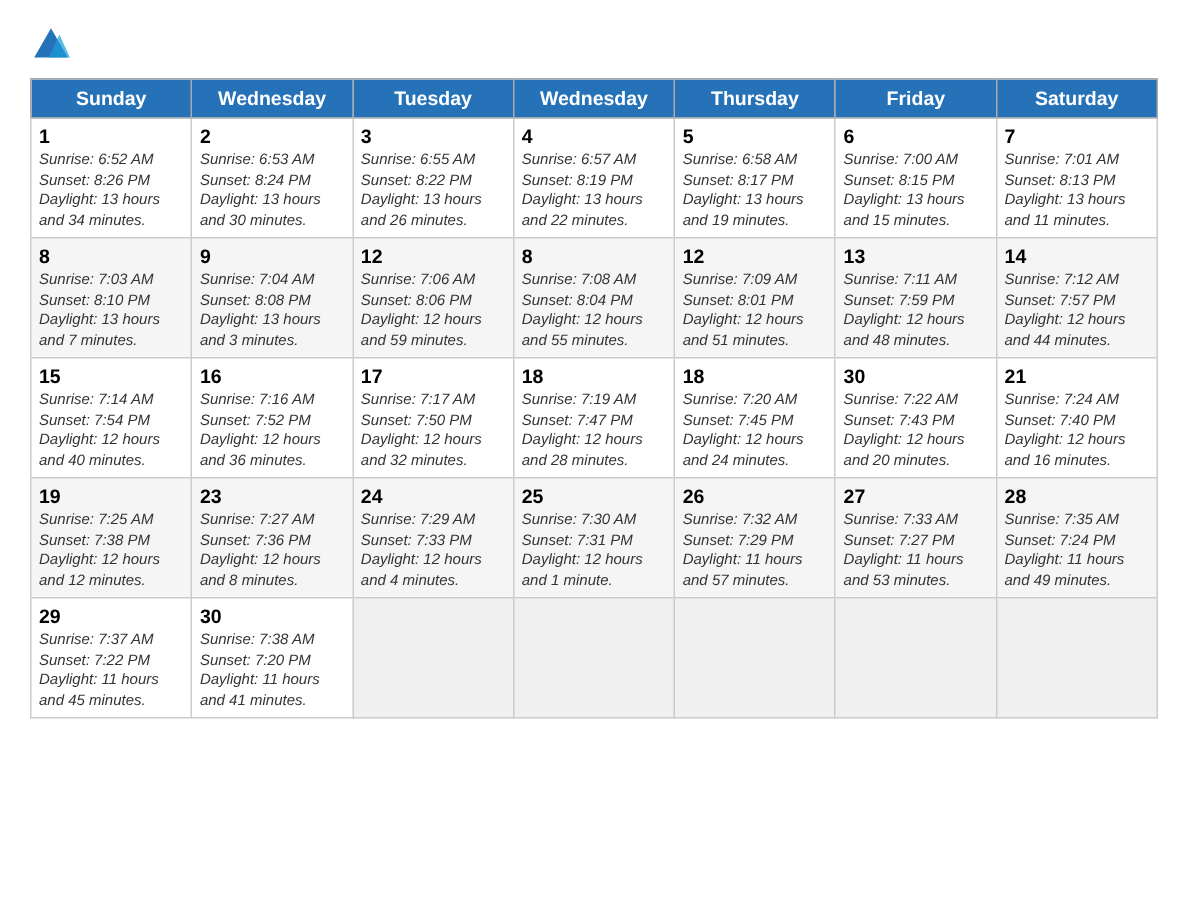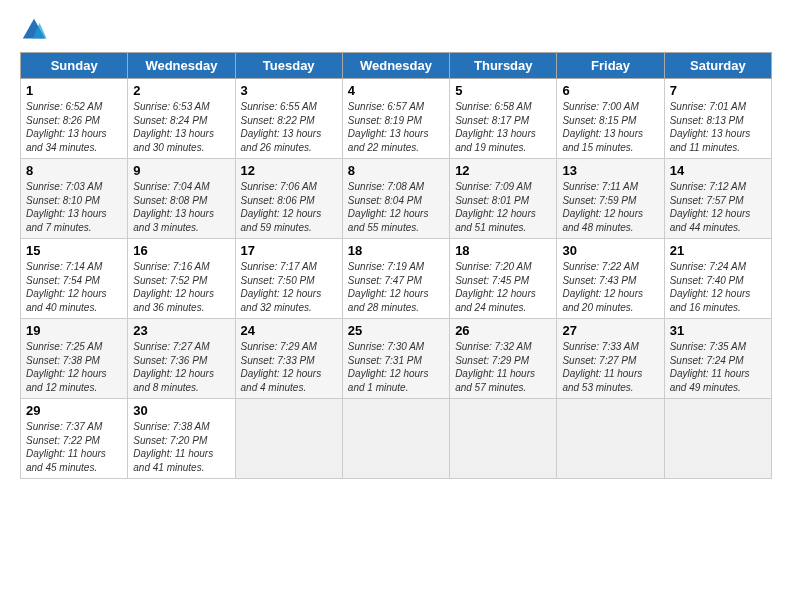--- a/index.html
+++ b/index.html
@@ -251,21 +251,21 @@
           </td>
           <td>
             <span class="day-num">26</span>
             <div class="day-info">Sunrise: 7:32 AM<br>Sunset: 7:29 PM<br>Daylight: 11 hours and 57 minutes.</div>
           </td>
           <td>
             <span class="day-num">27</span>
             <div class="day-info">Sunrise: 7:33 AM<br>Sunset: 7:27 PM<br>Daylight: 11 hours and 53 minutes.</div>
           </td>
           <td>
-            <span class="day-num">31</span>
+            <span class="day-num">28</span>
             <div class="day-info">Sunrise: 7:35 AM<br>Sunset: 7:24 PM<br>Daylight: 11 hours and 49 minutes.</div>
           </td>
         </tr>
         <tr class="last-row">
           <td>
             <span class="day-num">29</span>
             <div class="day-info">Sunrise: 7:37 AM<br>Sunset: 7:22 PM<br>Daylight: 11 hours and 45 minutes.</div>
           </td>
           <td>
             <span class="day-num">30</span>

